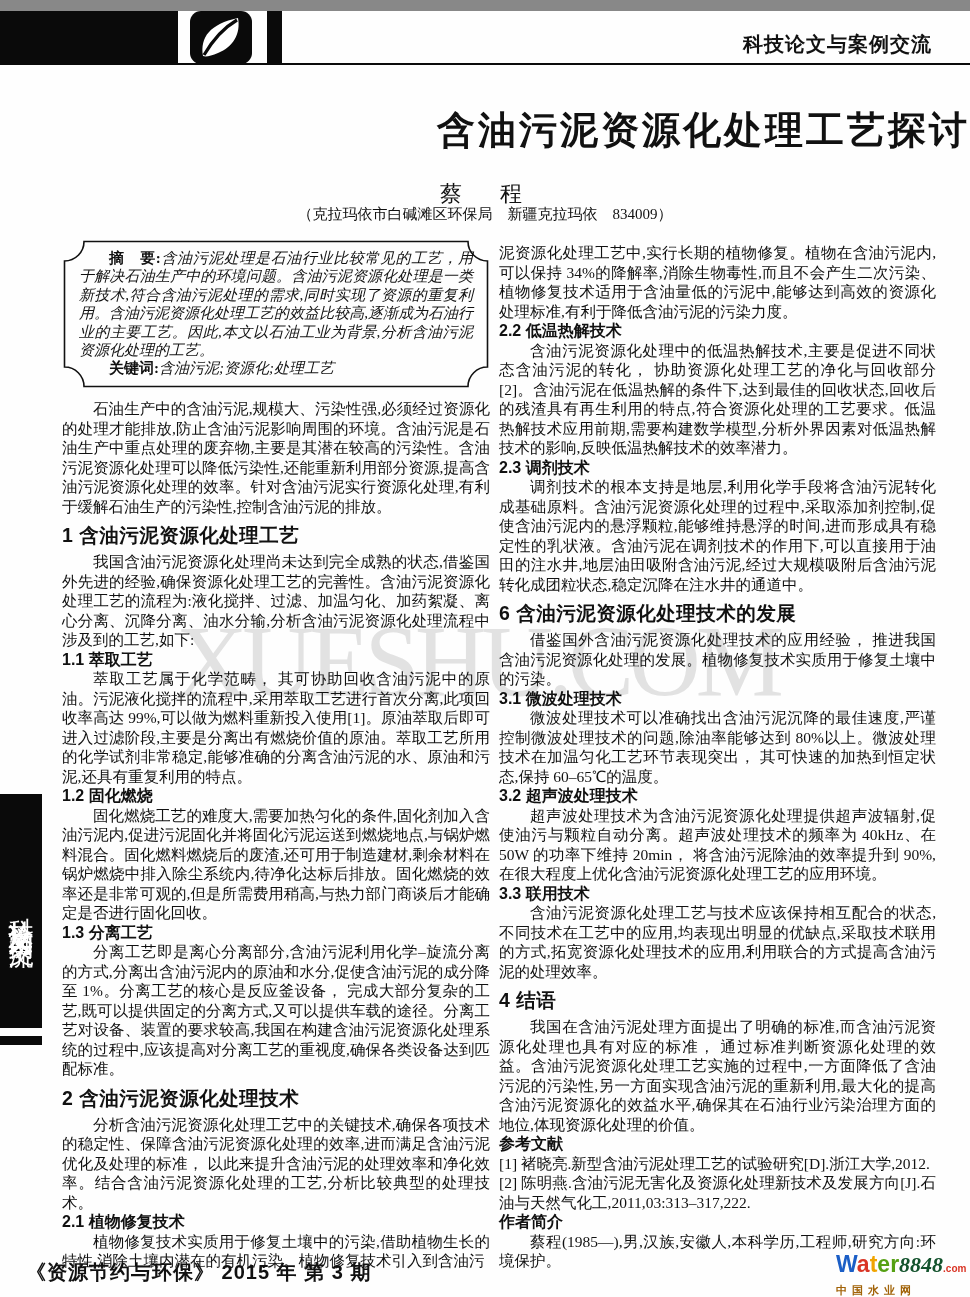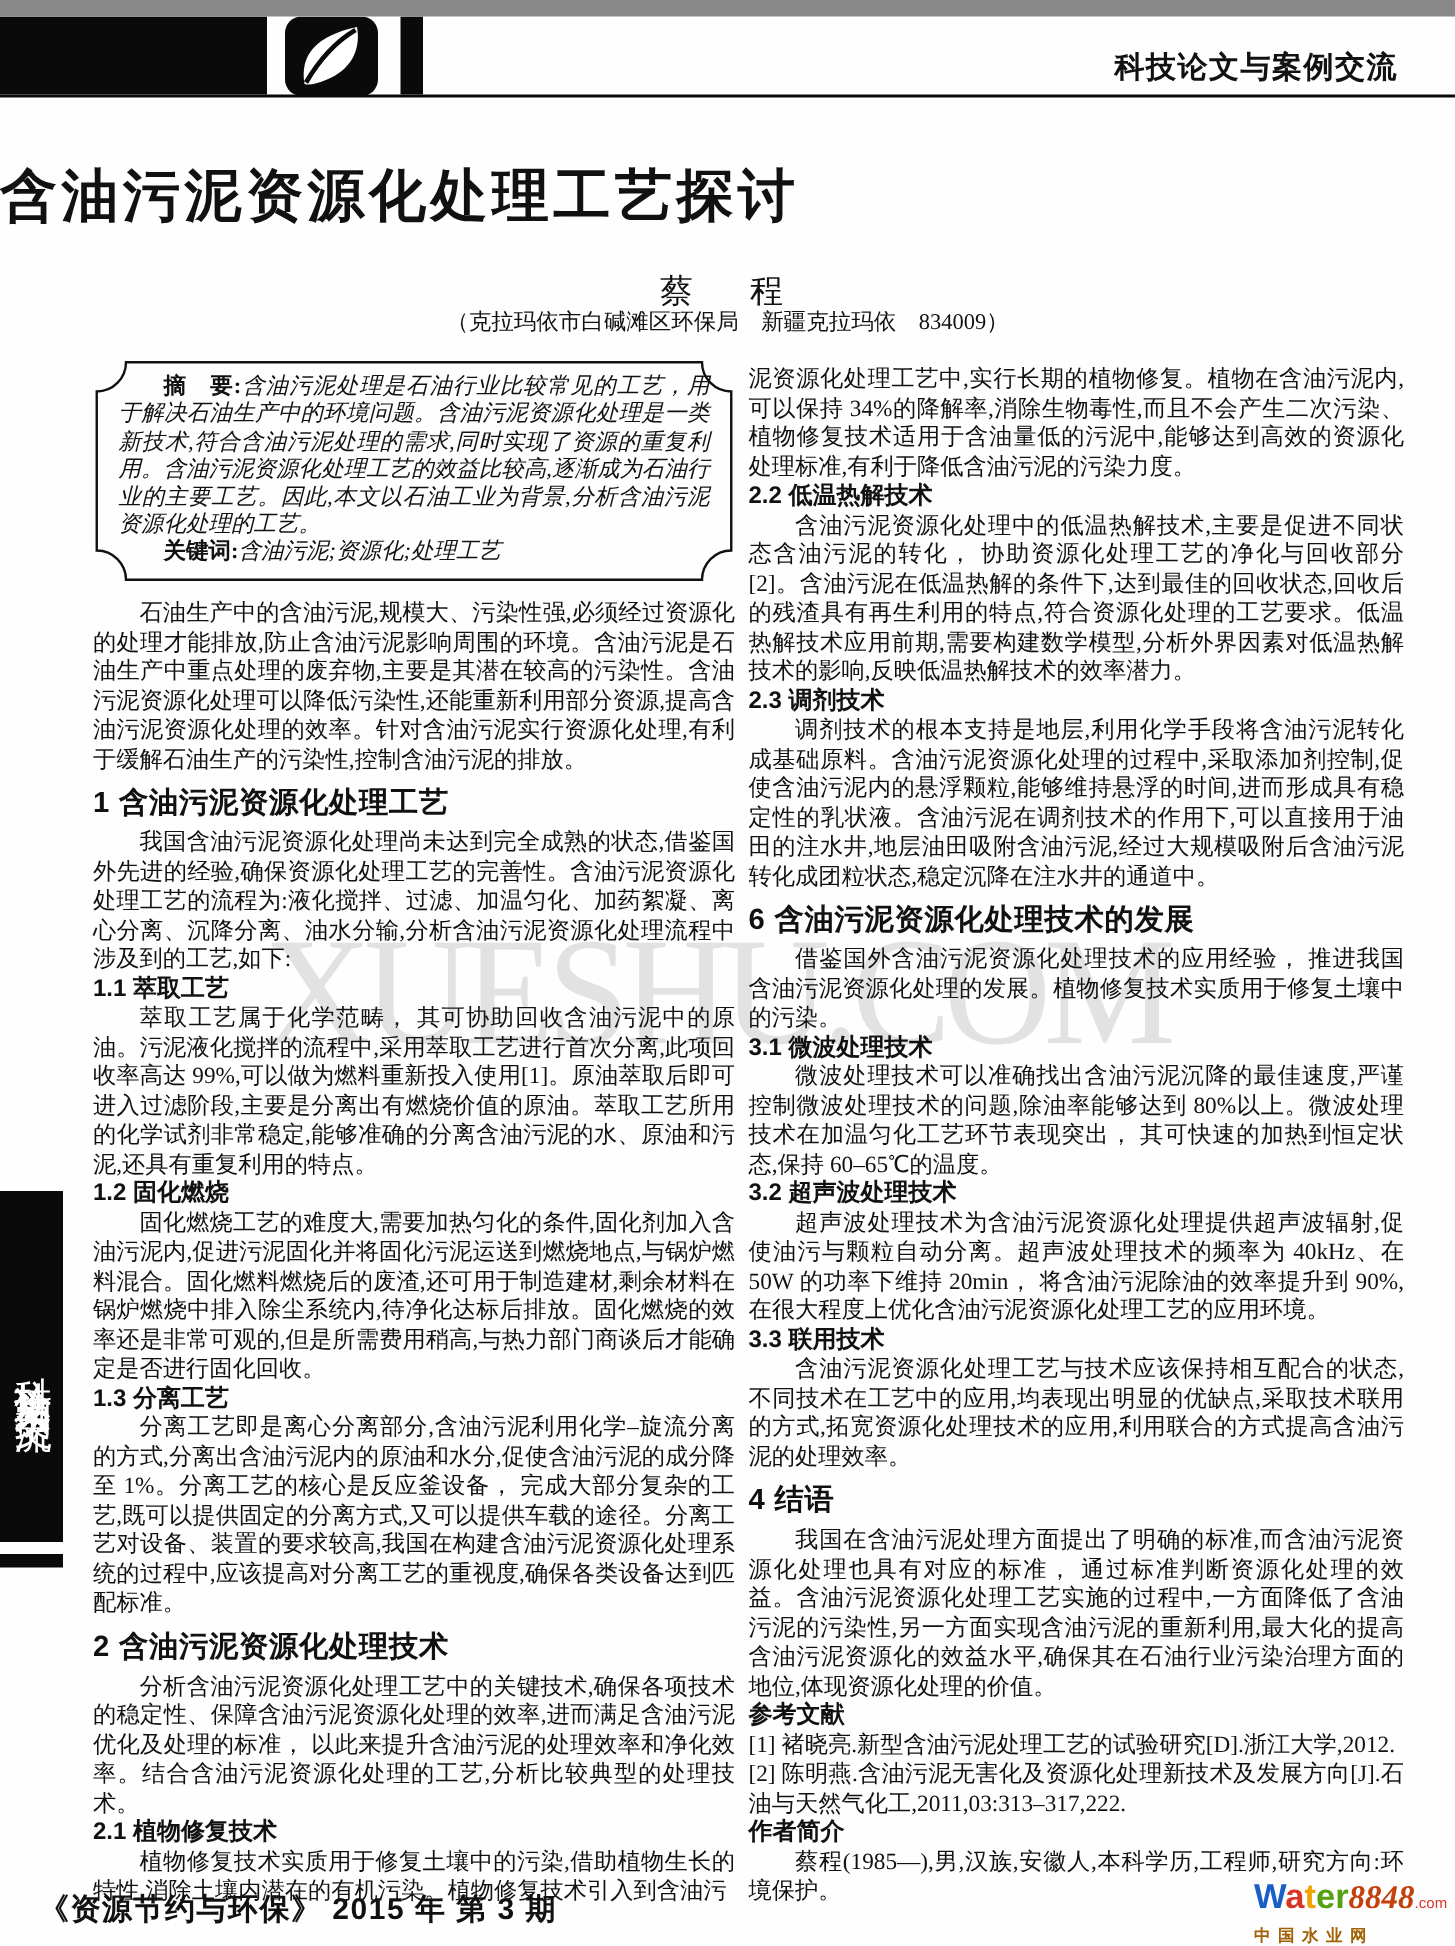--- a/index.html
+++ b/index.html
@@ -8,21 +8,21 @@
 
   
   .hdr-band{position:absolute;left:0;top:0;width:178px;height:52px;background:#0a0a0a;}
   .hdr-logo{position:absolute;left:190px;top:0;width:62px;height:53px;}
   .hdr-bar{position:absolute;left:267px;top:0;width:15px;height:52px;background:#0a0a0a;}
   .hdr-tag{position:absolute;right:38px;top:20px;font-family:"Liberation Sans",sans-serif;
            font-weight:bold;font-size:20px;letter-spacing:1px;}
   .hdr-rule{position:absolute;left:0;top:52px;width:970px;height:2px;background:#0a0a0a;}
 
   
-  .title{position:absolute;left:0;top:94px;width:100%;text-align:left;
+  .title{position:absolute;left:0;top:94px;width:100%;text-align:right;
          font-size:38px;font-weight:bold;letter-spacing:3px;}
   .author{position:absolute;left:0;top:168px;width:100%;text-align:center;
           font-size:22px;letter-spacing:8px;}
   .affil{position:absolute;left:0;top:194px;width:100%;text-align:center;font-size:15px;}
 
   
   .watermark{position:absolute;left:176px;top:600px;z-index:1;font-size:102px;line-height:1;
              color:#e2e2e2;font-family:"Liberation Serif",serif;letter-spacing:-5px;
              transform:scaleX(.97);transform-origin:left;white-space:nowrap;}
 
@@ -59,23 +59,23 @@
                font-family:"Liberation Sans",sans-serif;font-weight:bold;
                font-size:20px;letter-spacing:1px;z-index:2;}
   .w8{position:absolute;left:836px;top:1241px;width:132px;z-index:4;
       font-family:"Liberation Sans",sans-serif;}
   .w8-top{font-weight:bold;font-size:23px;line-height:24px;white-space:nowrap;}
   .w8-top .lw{color:#1b5ec6;}
   .w8-top .la{color:#d93425;}
   .w8-top .lt{color:#f0a400;}
   .w8-top .le{color:#55a013;}
   .w8-top .lr{color:#55a013;}
-  .w8-num{color:#c2410c;font-family:"Liberation Serif",serif;font-style:italic;
+  .w8-num{color:#14532d;font-family:"Liberation Serif",serif;font-style:italic;
           font-weight:bold;font-size:22px;}
-  .w8-com{color:#d93425;font-size:10px;font-weight:normal;}
+  .w8-com{color:#d93425;font-size:10px;font-weight:bold;}
   .w8-sub{color:#a16207;font-weight:bold;font-size:11px;letter-spacing:5px;line-height:18px;white-space:nowrap;}
 </style>
 </head>
 <body>
 
 <div class="page">
 
   <div class="hdr-band"></div>
   <div class="hdr-logo">
     <svg viewBox="0 0 62 53" width="62" height="53">

